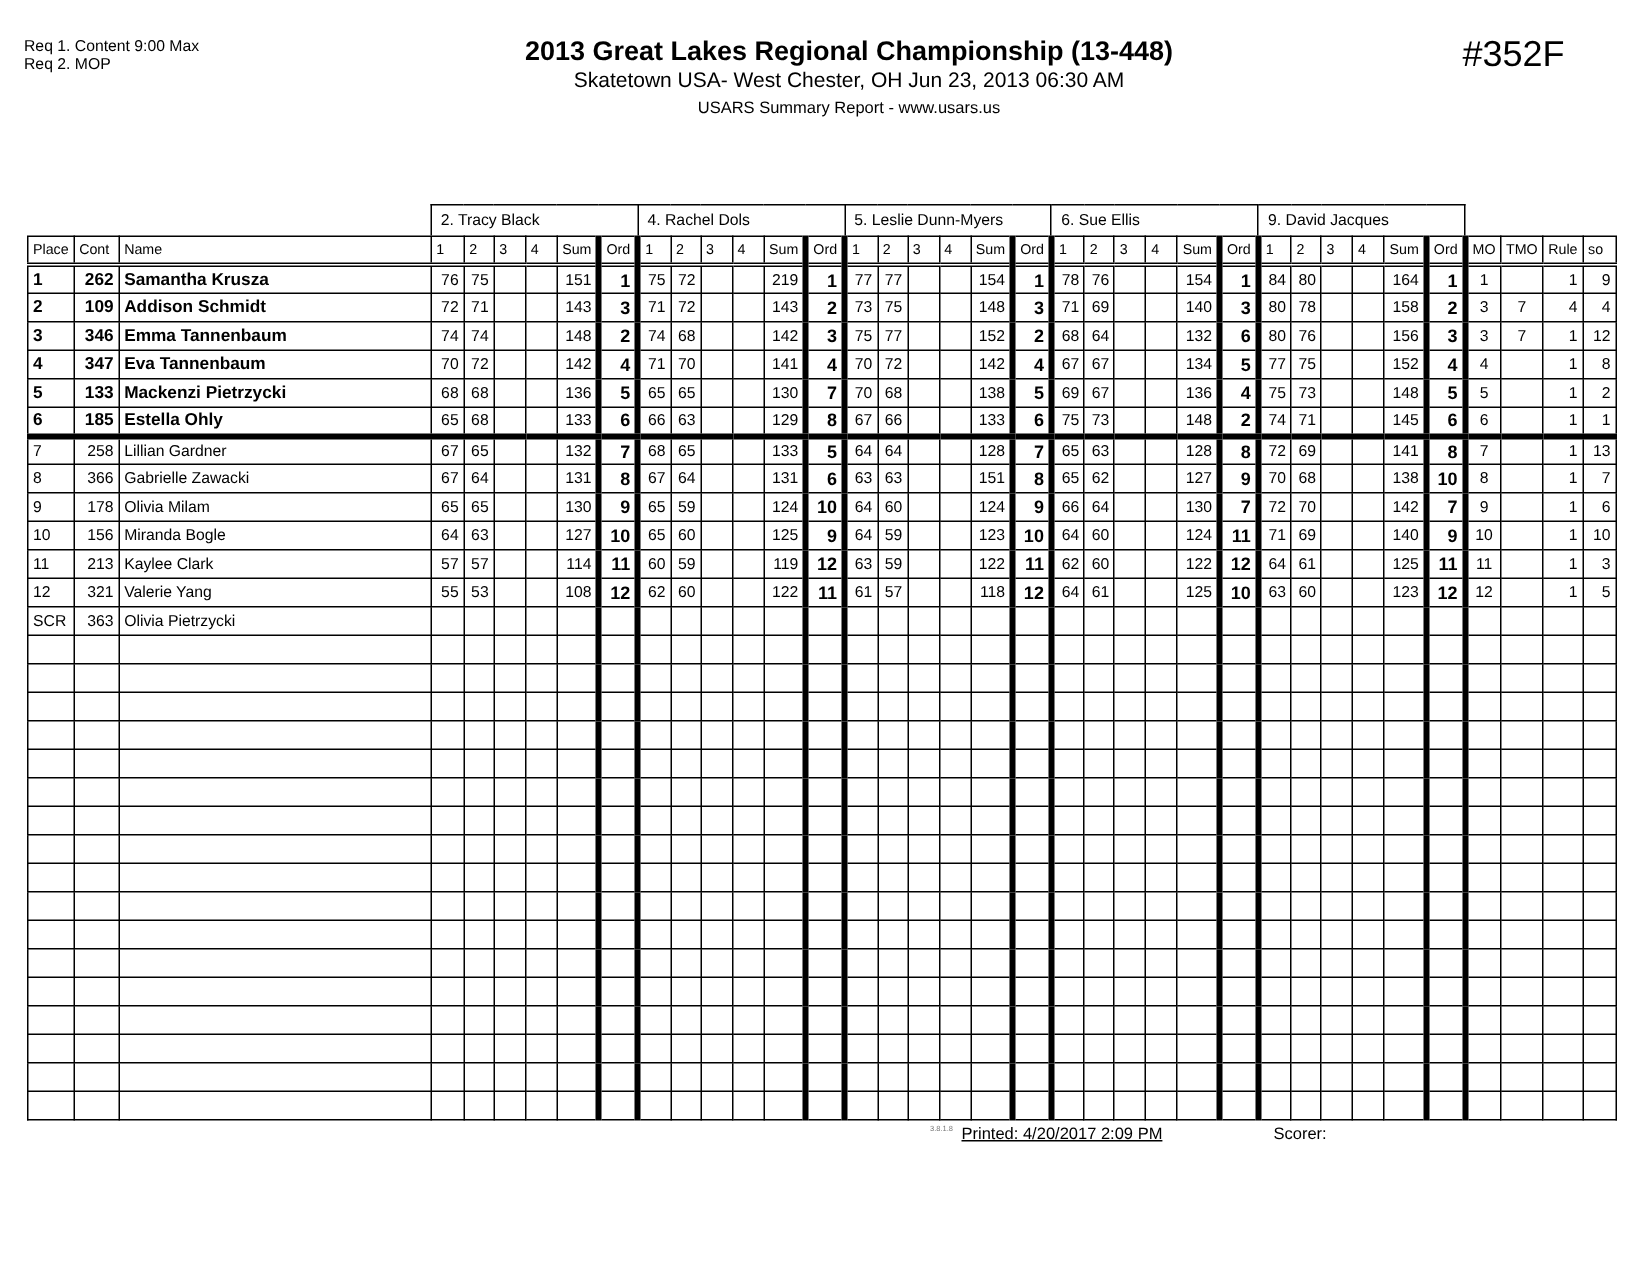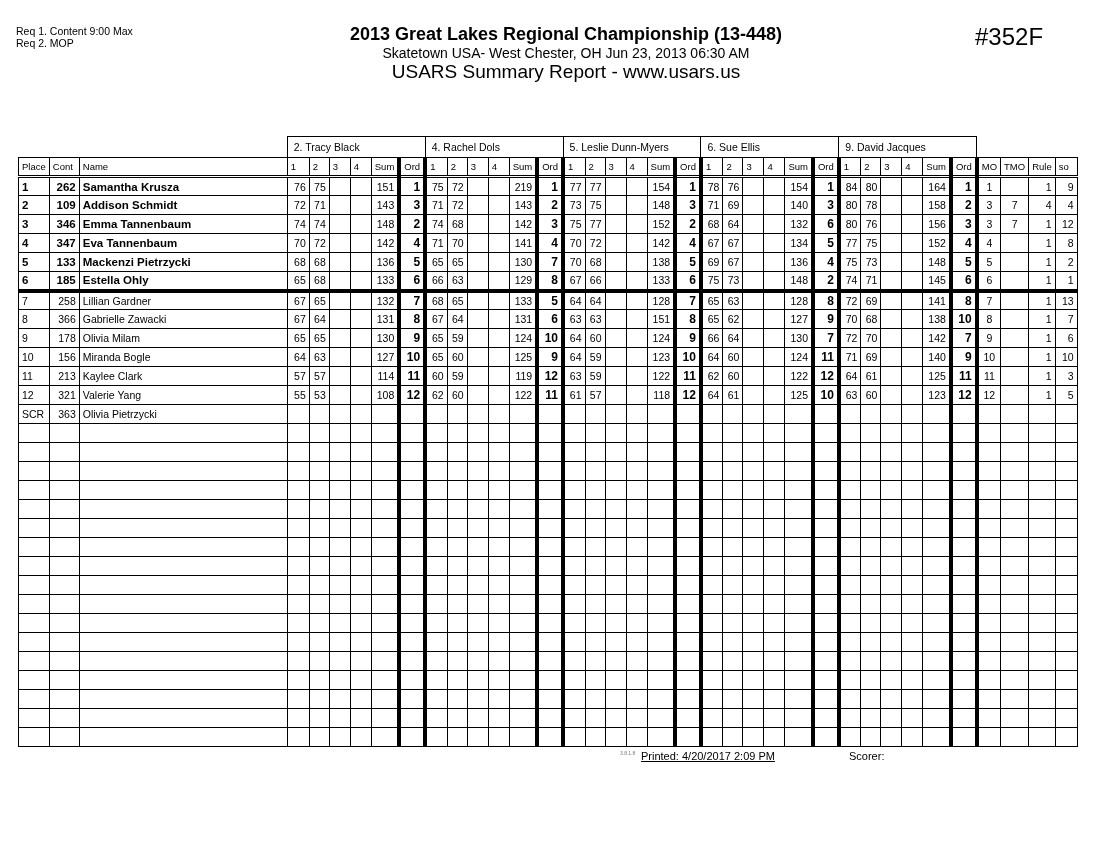--- a/index.html
+++ b/index.html
@@ -3,21 +3,21 @@
 <meta charset="utf-8">
 <style>
   html, body { margin: 0; padding: 0; background: #ffffff; }
   body { width: 1100px; height: 850px; position: relative; overflow: hidden;
          font-family: "Liberation Sans", sans-serif; color: #000; }
   .req { position: absolute; left: 16px; top: 25px; font-size: 10.5px; line-height: 12px; }
   .titles { position: absolute; left: 296px; width: 540px; top: 23px; text-align: center; }
   .t1 { font-size: 18px; font-weight: bold; line-height: 22px; }
   .t2 { font-size: 14px; line-height: 16px; }
   .t3 { font-size: 19px; font-weight: bold; line-height: 24px; margin-top: 2px; }
-  .t4 { font-size: 19px; line-height: 22px; text-align: center; }
+  .t4 { font-size: 11px; line-height: 22px; text-align: center; }
   .event-no { position: absolute; left: 963px; top: 23px; font-size: 24px; font-weight: normal; margin-left: 12px; }
 
   table.grid { position: absolute; left: 18px; top: 136px; border-collapse: collapse;
                table-layout: fixed; font-size: 10.5px; }
   table.grid td { border: 1px solid #000; height: 18px; padding: 0 3px; white-space: nowrap;
                   overflow: hidden; box-sizing: border-box; }
   table.grid tr.judge-row td { border-top: none; border-left: none; border-right: none; border-bottom: 1px solid #000; height: 21px; }
   table.grid tr.judge-row td.jname { border: 1px solid #000; border-bottom: 1px solid #000; padding-left: 6px; font-size: 10.5px; }
   table.grid tr.head td { height: 19px; font-size: 9.5px; border-bottom: 3px double #000; margin-top: 28px; }
   td.num { text-align: right; }

